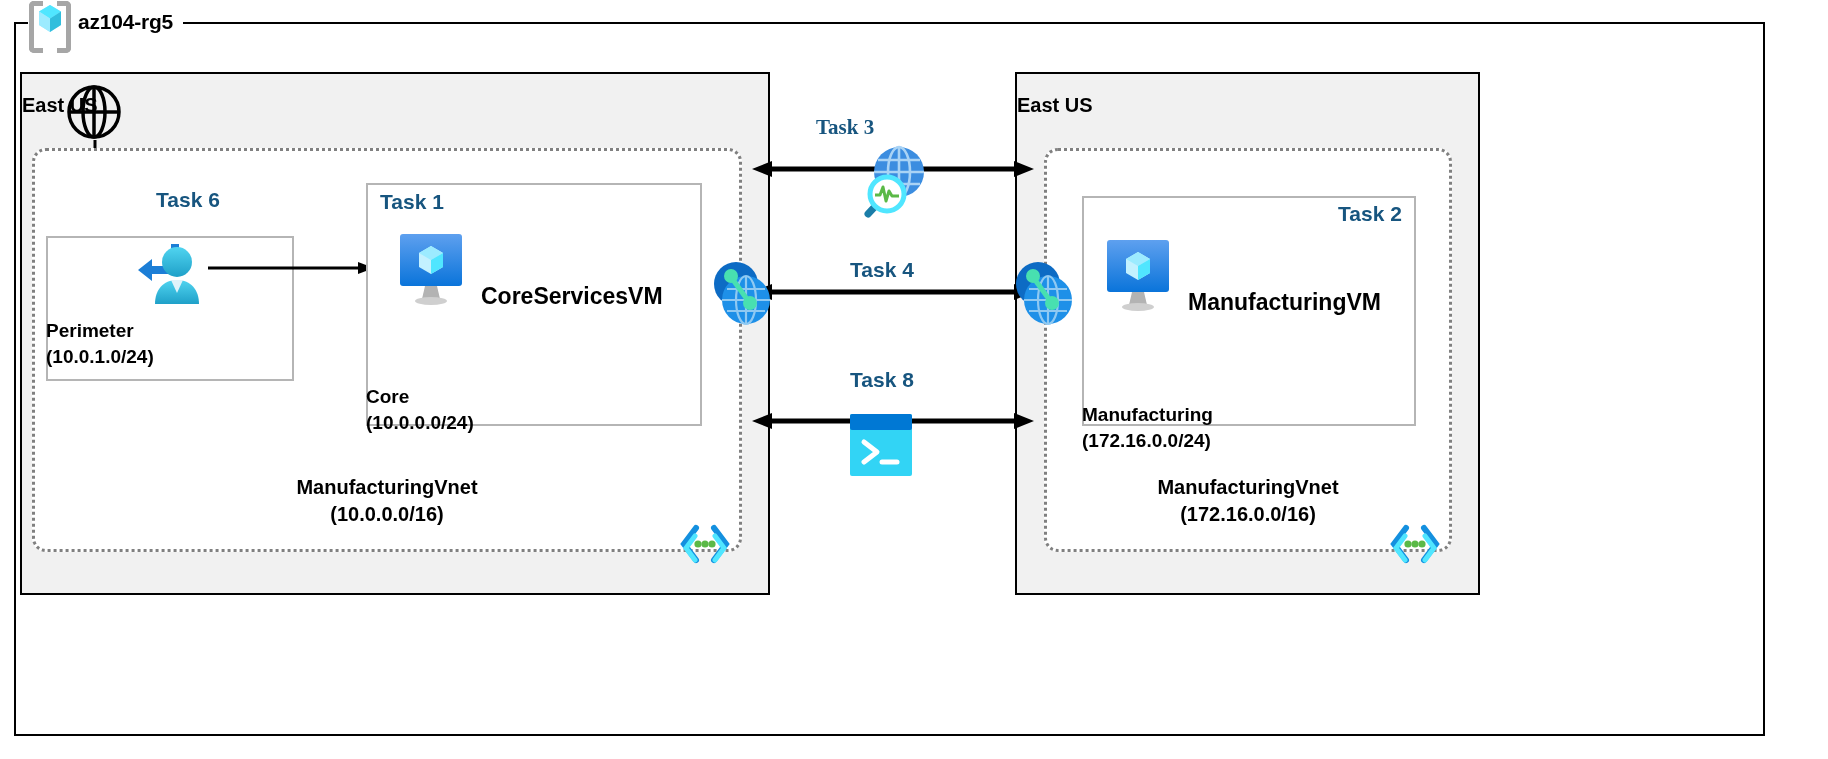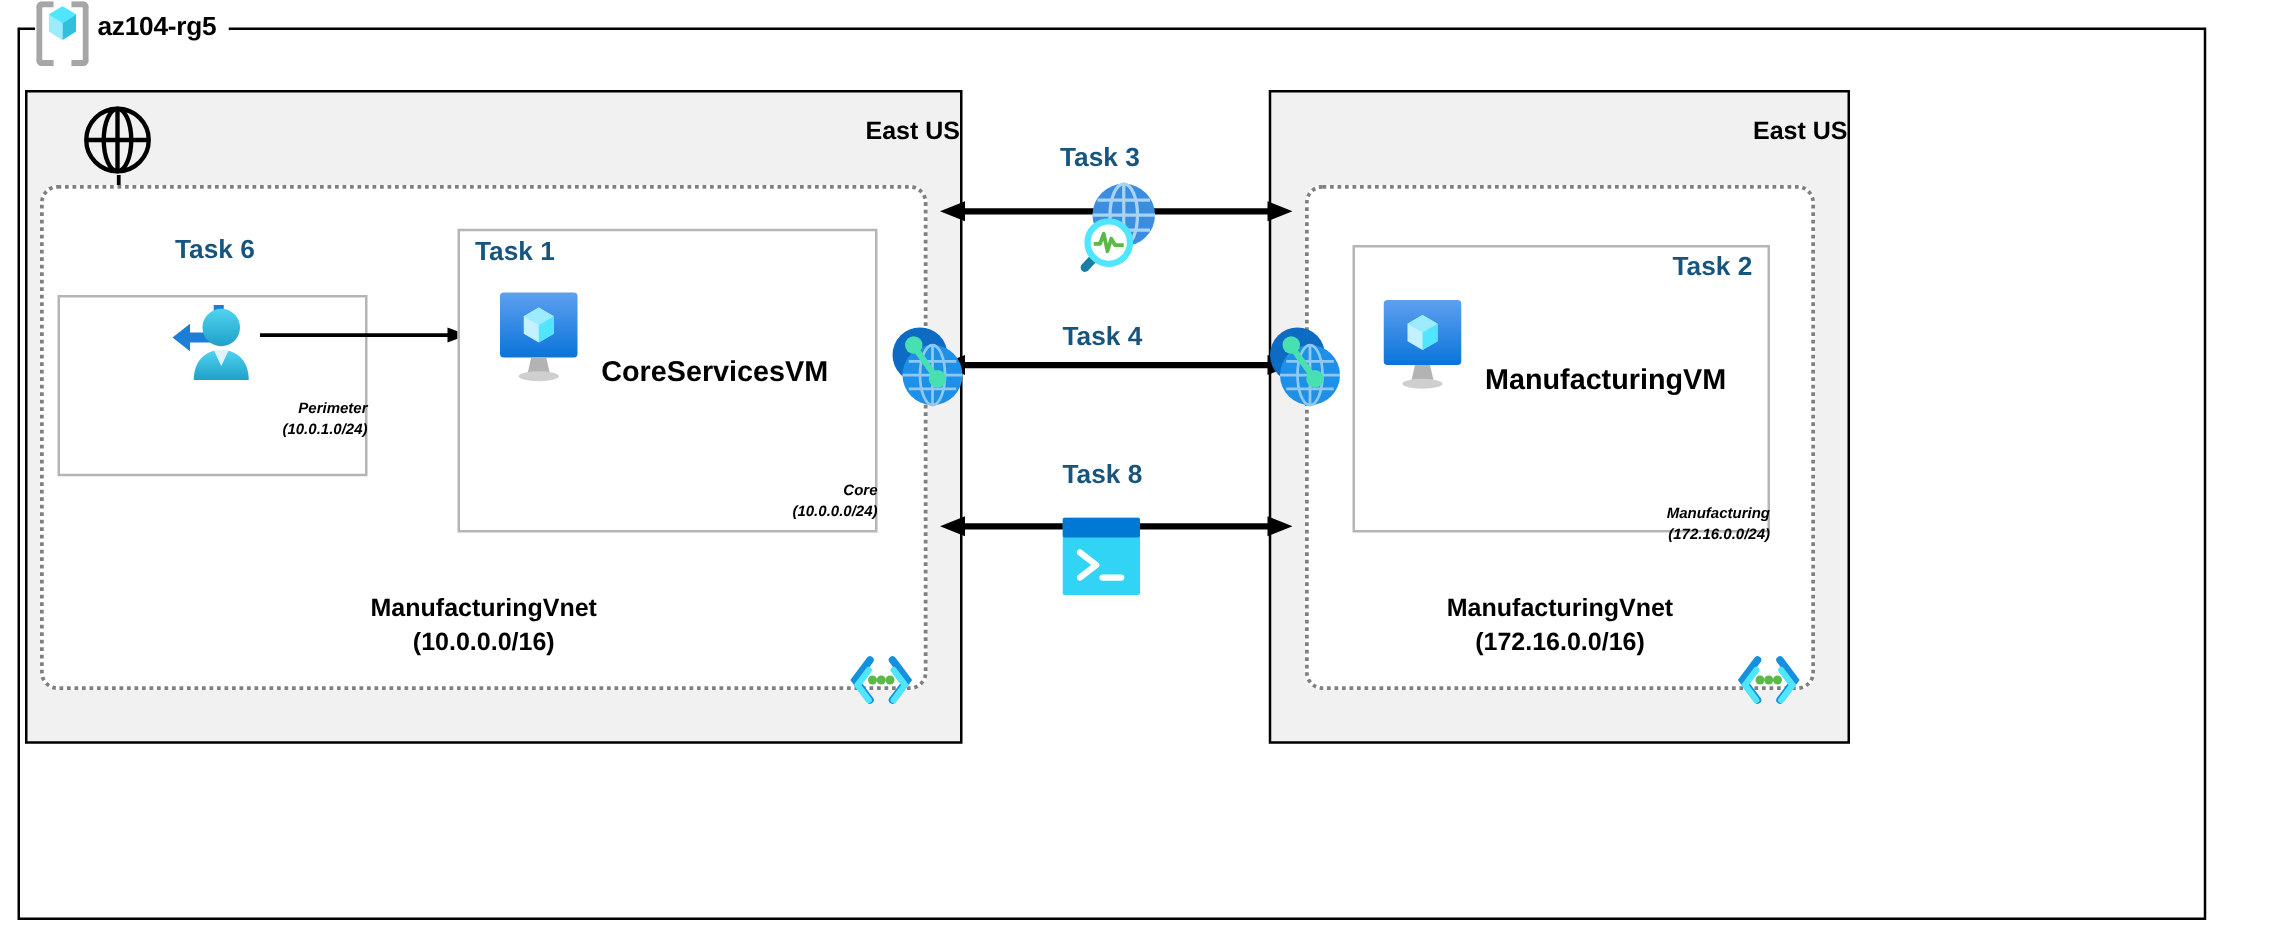--- a/index.html
+++ b/index.html
@@ -31,21 +31,21 @@
   .rg-icon .brk.r{right:1px;border-right:5px solid #a6a6a6;border-top:5px solid #a6a6a6;border-bottom:5px solid #a6a6a6;border-top-right-radius:5px;border-bottom-right-radius:5px;}
   .rg-icon svg{position:absolute;left:11px;top:6px;}
 
   
   .region{
     position:absolute;background:#f1f1f1;border:2px solid #000;box-sizing:border-box;
   }
   #region-left{left:20px;top:72px;width:750px;height:523px;}
   #region-right{left:1015px;top:72px;width:465px;height:523px;}
   .region-label{
-    position:absolute;left:0;right:0;top:20px;text-align:right;
+    position:absolute;left:0;right:0;top:20px;text-align:left;
     font-size:20px;font-weight:bold;color:#000;
   }
 
   
   .vnet{
     position:absolute;border:3px dotted #808080;border-radius:14px;
     background:#ffffff;box-sizing:border-box;
   }
   #vnet-core{left:32px;top:148px;width:710px;height:404px;}
   #vnet-mfg{left:1044px;top:148px;width:408px;height:404px;}
@@ -61,30 +61,30 @@
   .subnet{
     position:absolute;border:2px solid #b5b5b5;background:#ffffff;box-sizing:border-box;
   }
   #subnet-perimeter{left:46px;top:236px;width:248px;height:145px;}
   #subnet-core{left:366px;top:183px;width:336px;height:243px;}
   #subnet-mfg{left:1082px;top:196px;width:334px;height:230px;}
 
   .task-label{
     position:absolute;font-size:21px;font-weight:bold;color:#17557f;white-space:nowrap;
   }
-  #task6-label{left:140px;top:188px;text-align:center;}
+  #task6-label{left:156px;top:188px;text-align:center;}
   #task1-label{left:380px;top:190px;}
   #task2-label{left:1338px;top:202px;}
-  #task3-label{left:848px;top:115px;}
+  #task3-label{left:816px;top:115px;font-family:Liberation Serif, serif;}
   #task4-label{left:850px;top:258px;}
   #task5-label{left:850px;top:368px;}
 
   .subnet-caption{
-    position:absolute;left:0;right:0;text-align:right;
-    font-size:12px;font-weight:bold;line-height:1.38;color:#000;font-style:italic;
+    position:absolute;left:0;right:0;text-align:left;
+    font-size:19px;font-weight:bold;line-height:1.38;color:#000;
   }
   #perimeter-caption{top:318px;}
   #core-caption{top:360px;margin-top:24px;}
   #mfg-caption{top:362px;}
 
   .vm-row{position:absolute;display:flex;align-items:flex-end;gap:17px;}
   #vm-core-row{left:398px;top:232px;}
   #vm-mfg-row{left:1105px;top:238px;}
   .vm-name{font-size:23px;font-weight:bold;color:#000;white-space:nowrap;}
 

